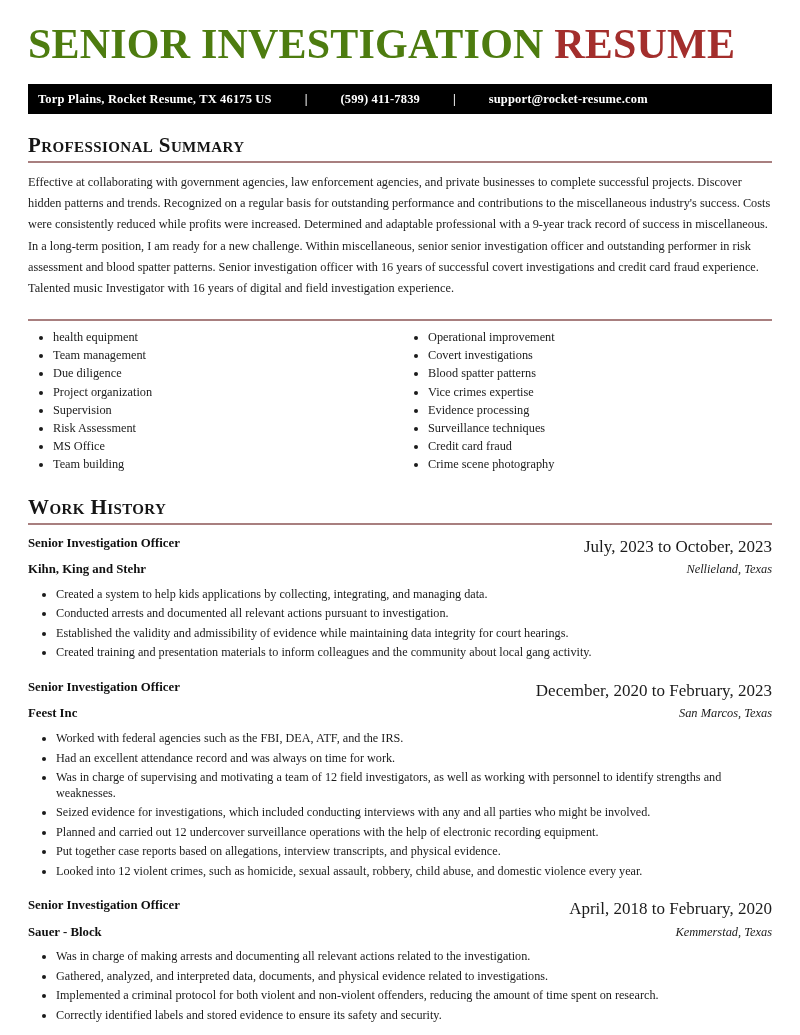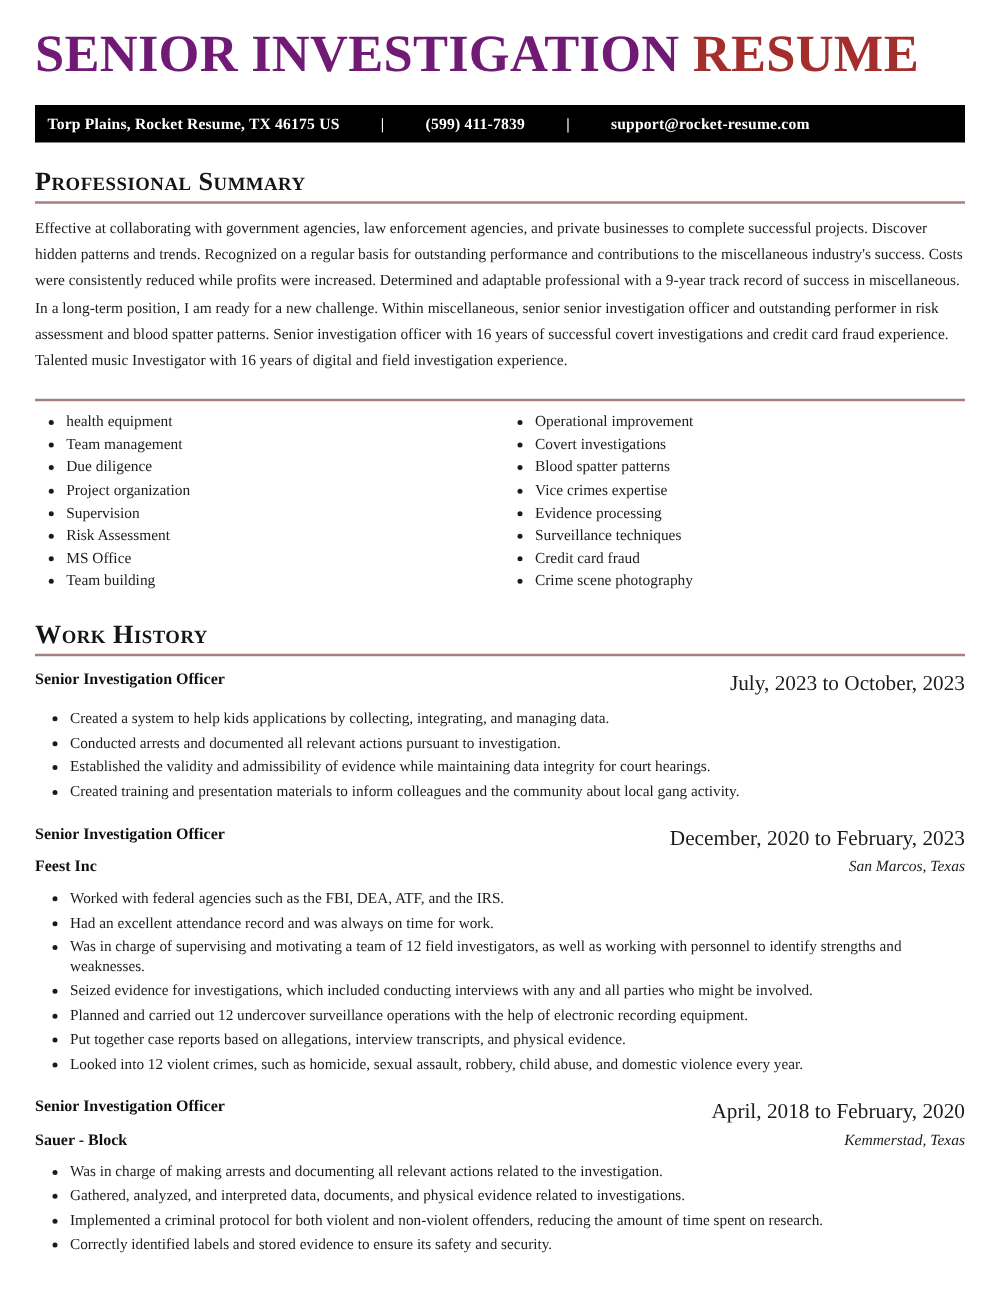--- a/index.html
+++ b/index.html
@@ -26,21 +26,21 @@
   
   .name-header {
     padding-top: 22px;
     font-size: 42px;
     font-weight: bold;
     letter-spacing: 0.2px;
     line-height: 1.05;
     white-space: nowrap;
     font-family: "Liberation Serif", "DejaVu Serif", serif;
   }
-  .name-header .name-main { color: #701a75; text-align: right; }
+  .name-header .name-main { color: #4d7c0f; text-align: right; }
   .name-header .name-accent { color: #a32e2c; }
 
   .contact-bar {
     margin-top: 18px;
     background: #000000;
     color: #ffffff;
     height: 30px;
     display: flex;
     align-items: center;
     padding: 0 10px;
@@ -203,20 +203,24 @@
 
   <div class="section">
     <div class="section-title">Work History</div>
     <div class="section-rule"></div>
 
     <div class="entry">
       <div class="entry-row">
         <span class="entry-title">Senior Investigation Officer</span>
         <span class="entry-dates">July, 2023 to October, 2023</span>
       </div>
+      <div class="entry-row">
+        <span class="entry-org">Kihn, King and Stehr</span>
+        <span class="entry-location">Nellieland, Texas</span>
+      </div>
       <ul class="entry-bullets">
         <li>Created a system to help kids applications by collecting, integrating, and managing data.</li>
         <li>Conducted arrests and documented all relevant actions pursuant to investigation.</li>
         <li>Established the validity and admissibility of evidence while maintaining data integrity for court hearings.</li>
         <li>Created training and presentation materials to inform colleagues and the community about local gang activity.</li>
       </ul>
     </div>
 
     <div class="entry">
       <div class="entry-row">

